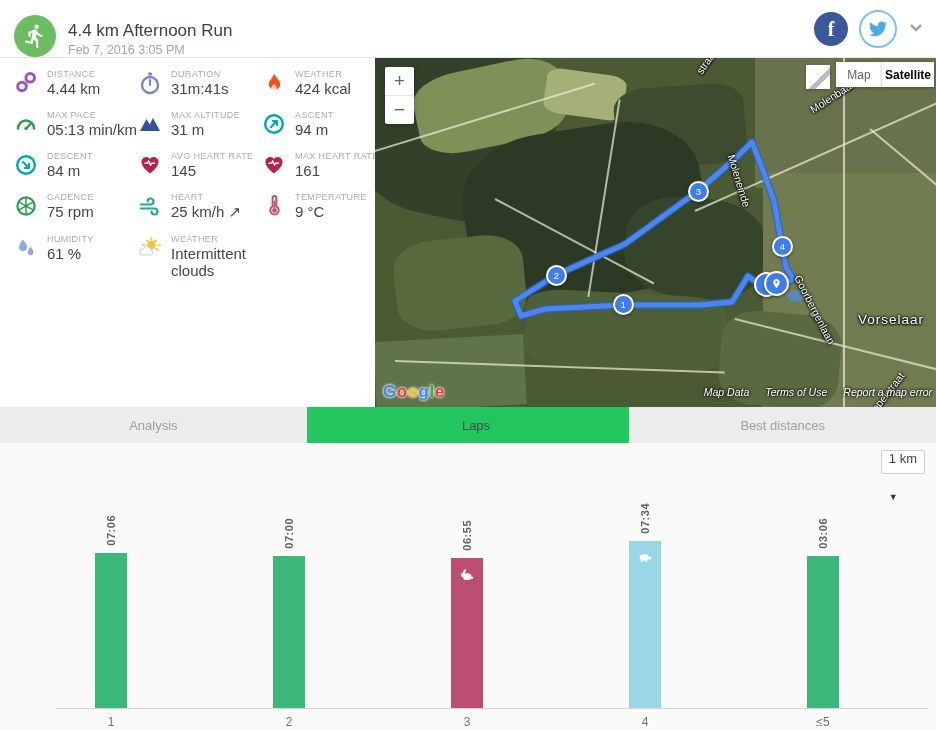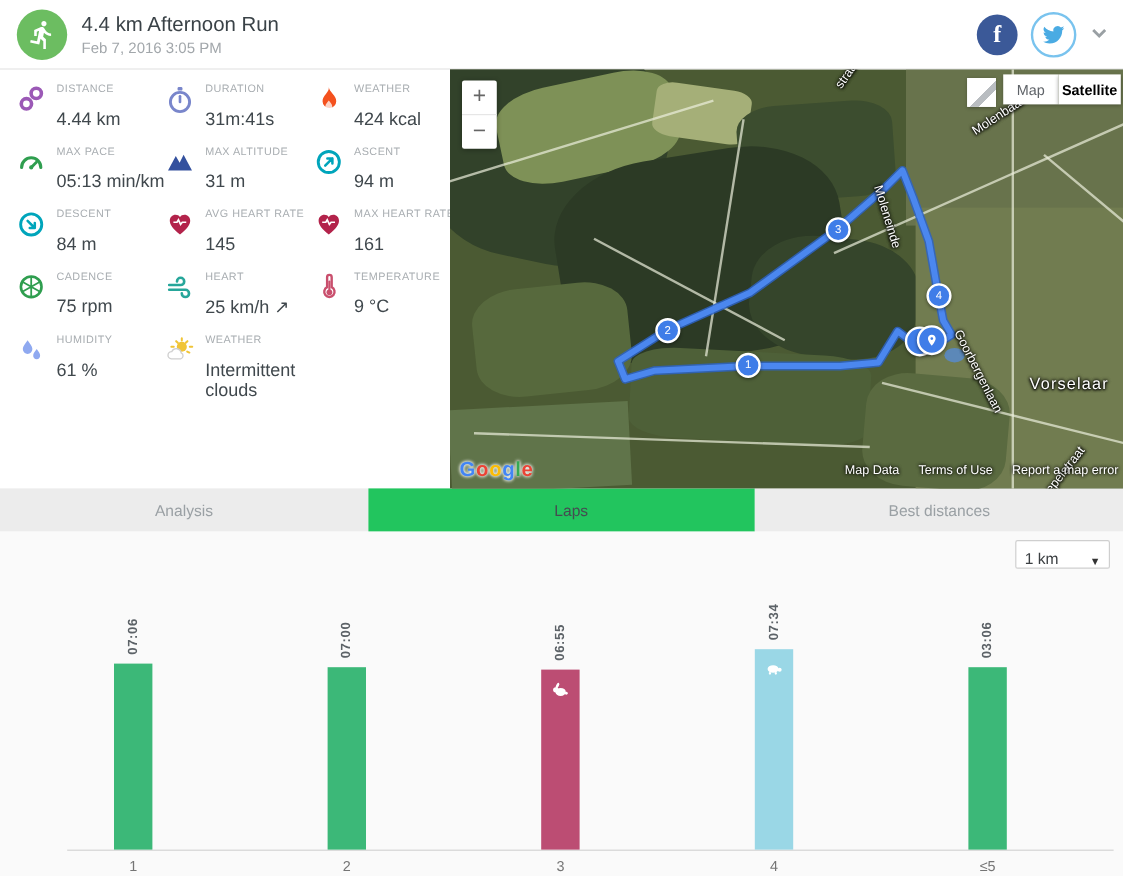--- a/index.html
+++ b/index.html
@@ -1,67 +1,67 @@
 <!DOCTYPE html>
 <html><head>
 <meta charset="utf-8">
 <style>
   html,body{margin:0;padding:0;}
   body{width:936px;height:730px;background:#fff;font-family:"Liberation Sans",sans-serif;overflow:hidden;position:relative;}
   
-  .header{height:57px;border-bottom:1px solid #e4e4e4;display:flex;align-items:center;position:relative;background:#fff;}
+  .header{height:57px;border-bottom:1px solid #e4e4e4;display:flex;align-items:flex-end;position:relative;background:#fff;}
   .act-badge{width:42px;height:42px;border-radius:50%;background:#6cbd61;margin:0 12px 0 14px;display:flex;align-items:center;justify-content:center;}
   .act-badge svg{width:26px;height:26px;fill:#fff;}
   .h-title{font-size:17px;color:#3a4247;line-height:20px;}
   .h-sub{font-size:12.5px;color:#a2a7ab;margin-top:2px;}
   .h-right{position:absolute;right:12px;top:10px;display:flex;align-items:center;gap:11px;}
   .soc{width:34px;height:34px;border-radius:50%;display:flex;align-items:center;justify-content:center;cursor:pointer;}
   .fb{background:#3b5998;color:#fff;font-size:20px;font-weight:bold;font-family:"Liberation Serif",serif;}
   .tw{background:#fff;border:2px solid #79c3ee;}
   .tw svg{width:18px;height:18px;fill:#4aabe3;}
   .chev svg{width:16px;height:16px;stroke:#9aa0a4;stroke-width:2.4;fill:none;}
   
   .main{display:flex;height:349px;}
   
   .stats{width:375px;background:#fff;display:grid;grid-template-columns:124px 124px 120px;grid-auto-rows:min-content;row-gap:13px;padding:11px 0 0 14px;box-sizing:border-box;}
   .stat{display:flex;align-items:flex-start;}
   .sicon{width:24px;height:24px;margin-right:9px;flex:none;margin-top:2px;}
   .sicon svg{width:24px;height:24px;fill:currentColor;display:block;}
   .slabel{display:block;font-size:9px;letter-spacing:.4px;color:#a8adb1;white-space:nowrap;}
-  .svalue{display:block;font-size:15px;color:#40484d;margin-top:12px;white-space:nowrap;}
+  .svalue{display:block;font-size:15px;color:#40484d;margin-top:1px;white-space:nowrap;}
   .svalue.wrap{white-space:normal;max-width:88px;line-height:17px;}
   
   .map{position:relative;width:561px;height:349px;overflow:hidden;background:#4b5a33;cursor:grab;}
   .patch,.road{position:absolute;}
   .town{background-image:repeating-linear-gradient(35deg,rgba(255,255,255,.16) 0 2px,rgba(0,0,0,.10) 2px 4px,transparent 4px 10px);}
   .road{background:rgba(236,240,221,.7);height:2px;transform-origin:left center;}
   .roadv{width:2px;height:auto;}
   .route-svg{position:absolute;left:0;top:0;}
   .wpt{position:absolute;width:17px;height:17px;margin:-10px 0 0 -10px;border-radius:50%;background:#3f7de8;border:2px solid #fff;box-shadow:0 1px 3px rgba(0,0,0,.45);color:#fff;font-size:9.5px;display:flex;align-items:center;justify-content:center;}
   .endpt{position:absolute;width:21px;height:21px;margin:-12px 0 0 -12px;border-radius:50%;background:#3f7de8;border:2px solid #fff;box-shadow:0 1px 3px rgba(0,0,0,.5);display:flex;align-items:center;justify-content:center;}
   .endpt svg{width:11px;height:11px;fill:#fff;}
   .zoomctl{position:absolute;left:10px;top:9px;width:29px;background:#fff;border-radius:2px;box-shadow:0 1px 4px rgba(0,0,0,.3);z-index:6;}
   .zoomctl div{height:28px;display:flex;align-items:center;justify-content:center;font-size:19px;color:#666;cursor:pointer;}
   .zoomctl .zin{border-bottom:1px solid #e6e6e6;}
   .tiltctl{position:absolute;left:431px;top:7px;width:24px;height:24px;background:#fff;box-shadow:0 1px 3px rgba(0,0,0,.3);z-index:6;background-image:linear-gradient(135deg,#fff 55%,#b9bdc1 55%,#b9bdc1 70%,#fff 70%);cursor:pointer;}
   .mtype{position:absolute;top:4px;height:25px;background:#fff;box-shadow:0 1px 3px rgba(0,0,0,.3);display:flex;align-items:center;justify-content:center;font-size:12px;cursor:pointer;z-index:6;}
   .mtype.map-btn{left:461px;width:46px;color:#5f6368;}
   .mtype.sat-btn{left:507px;width:52px;color:#000;font-weight:bold;}
   .glogo{position:absolute;left:8px;top:324px;font-size:17px;font-weight:bold;letter-spacing:.5px;text-shadow:0 0 3px #fff,0 0 3px #fff;z-index:5;}
   .attr{position:absolute;right:4px;top:328px;display:flex;gap:16px;font-size:10.5px;color:#fff;text-shadow:0 0 3px #000,0 0 3px #000;z-index:5;}
-  .attr span{cursor:pointer;}
+  .attr span{cursor:pointer;font-style:italic;}
   .slabel-map{position:absolute;color:#fff;font-size:10.5px;text-shadow:0 0 3px #000,0 0 3px #000,0 1px 2px #000;white-space:nowrap;z-index:4;}
   .town-name{font-size:13.5px;letter-spacing:1px;}
   
   .tabs{display:flex;height:36px;}
   .tab{flex:1;display:flex;align-items:center;justify-content:center;font-size:13px;color:#9aa0a4;background:#ececec;cursor:pointer;}
   .tab.active{background:#22c55e;color:#454c51;padding-left:16px;}
   
   .laps{position:relative;height:288px;background:#fafafa;}
-  .interval{position:absolute;right:11px;top:7px;height:22px;border:1px solid #cfcfcf;border-radius:2px;background:#fff;display:flex;align-items:flex-end;padding:0 7px;font-size:13px;color:#3c4043;gap:26px;cursor:pointer;}
+  .interval{position:absolute;right:11px;top:7px;height:22px;border:1px solid #cfcfcf;border-radius:2px;background:#fff;display:flex;align-items:flex-start;padding:0 7px;font-size:13px;color:#3c4043;gap:26px;cursor:pointer;flex-direction:column;}
   .interval .arr{font-size:9px;color:#333;}
   .axis{position:absolute;left:56px;right:8px;top:265px;height:1px;background:#d4d4d4;}
   .bar-group{position:absolute;bottom:23px;width:80px;display:flex;flex-direction:column;align-items:center;justify-content:flex-end;}
   .bar-value{writing-mode:vertical-rl;transform:rotate(180deg);font-size:11px;font-weight:bold;color:#5c6267;letter-spacing:.5px;margin-bottom:7px;}
   .bar{width:32px;position:relative;}
   .bar svg{position:absolute;top:9px;left:50%;transform:translateX(-50%);width:15px;height:15px;fill:#fff;}
   .bar-cat{position:absolute;top:272px;width:80px;text-align:center;font-size:12px;color:#757575;}
 </style>
 </head>
 <body>

